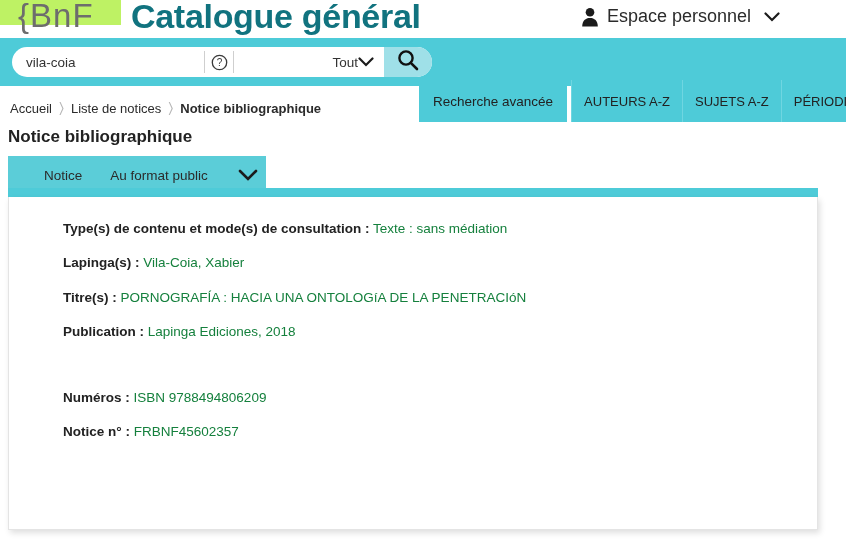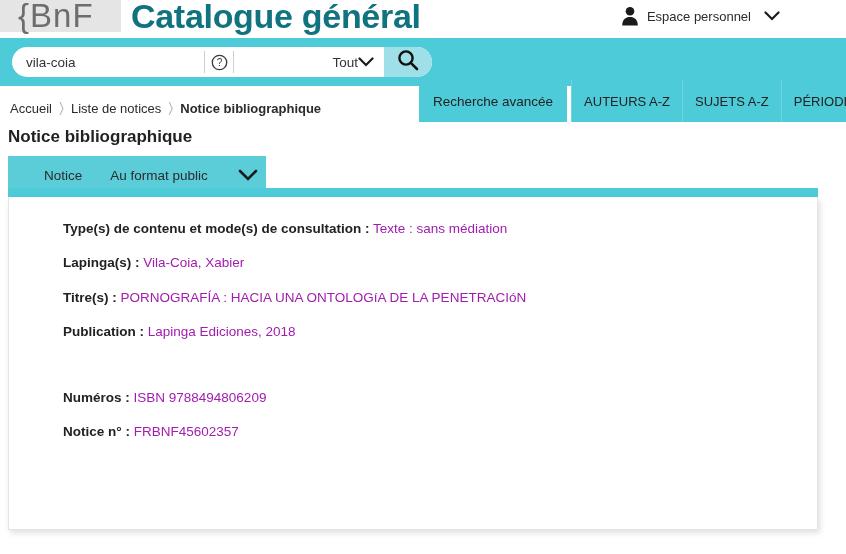--- a/index.html
+++ b/index.html
@@ -20,22 +20,22 @@
   .header {
     position: relative;
     height: 38px;
     background: #ffffff;
   }
   .logo-block {
     position: absolute;
     left: 0;
     top: 0;
     width: 121px;
-    height: 32px;
-    background: #e5e5e5;
+    height: 25px;
+    background: #bef264;
   }
   .logo-text {
     position: absolute;
     left: 18px;
     top: -3px;
     font-size: 33px;
     font-weight: 400;
     color: #6d6d6d;
     letter-spacing: 1px;
     font-family: "Liberation Sans", sans-serif;
@@ -59,21 +59,21 @@
     gap: 8px;
     cursor: pointer;
   }
   .account-icon {
     width: 18px;
     height: 20px;
     position: relative;
     display: inline-block;
   }
   .account-label {
-    font-size: 13px;
+    font-size: 18px;
     color: #2b2b2b;
   }
   .account-chevron {
     display: inline-block;
     margin-left: 5px;
   }
 
   
   .search-band {
     position: absolute;
@@ -253,21 +253,21 @@
     padding: 0 14px;
     margin-bottom: 14px;
   }
   .field.gap { margin-bottom: 46px; }
   .field-label {
     font-weight: bold;
     color: #222222;
     margin-left: 40px;
   }
   .field-value {
-    color: #a21caf;
+    color: #15803d;
   }
 </style>
 </head>
 <body>
 
 <div class="header">
   <div class="logo-block">
     <span class="logo-text">{BnF</span>
   </div>
   <div class="site-title">Catalogue général</div>

